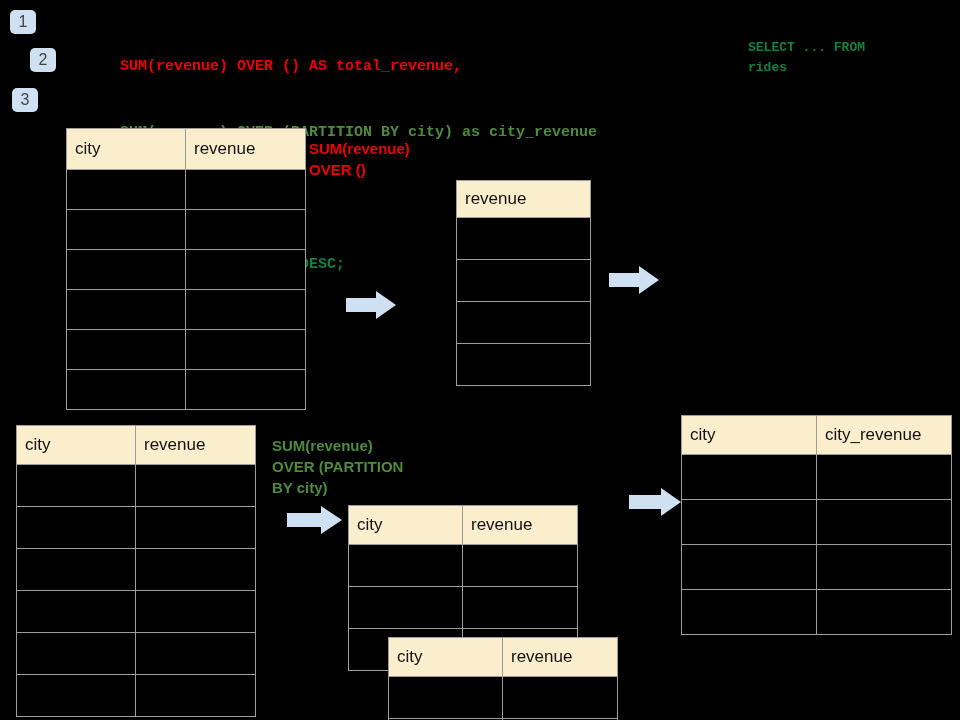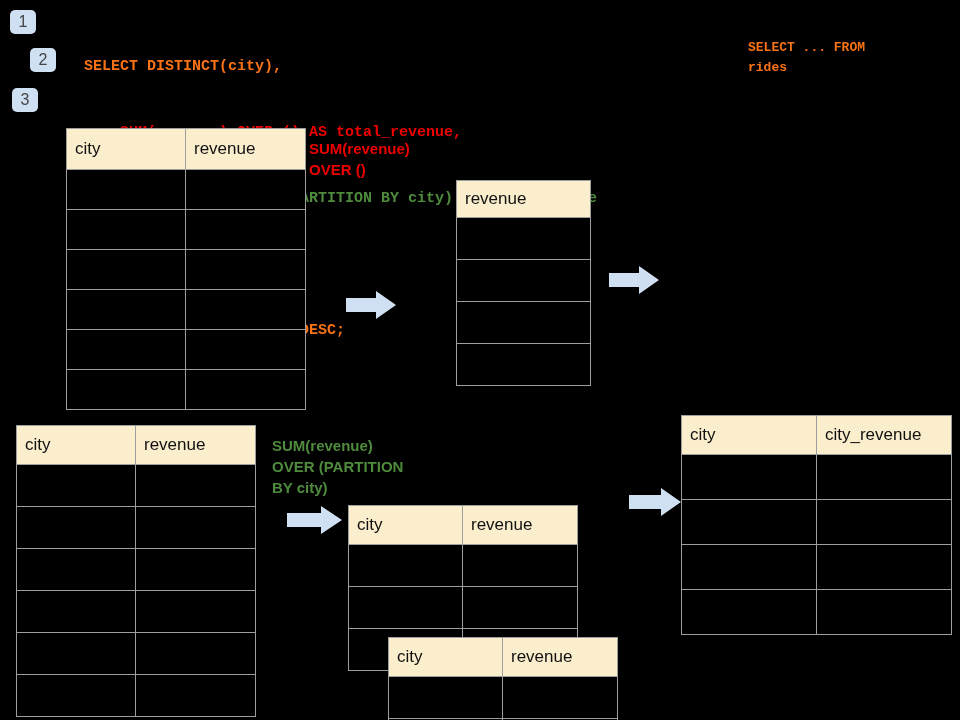--- a/index.html
+++ b/index.html
@@ -36,21 +36,21 @@
   .sql {
     position: absolute;
     font-family: "Liberation Mono", monospace;
     font-weight: bold;
     font-size: 15px;
     line-height: 22px;
     white-space: pre;
   }
   .sql-line { white-space: pre; }
 
-  .c-purple { color: #f97316; }
+  .c-purple { color: #15803d; }
   .c-red    { color: #ee0000; }
   .c-green  { color: #4e8b3c; }
 
   
   .annot {
     position: absolute;
     font-family: Liberation Sans, sans-serif;
     font-weight: bold;
     font-size: 15px;
     line-height: 21px;
@@ -105,21 +105,20 @@
     <span>1</span>
   </div>
   <div class="badge" style="left:30px; top:48px;">
     <span>2</span>
   </div>
   <div class="badge" style="left:12px; top:88px;">
     <span>3</span>
   </div>
 
   <div class="sql" style="left:84px; top:12px;">
-    <div class="sql-line c-purple">SELECT DISTINCT(city),</div>
     <div class="sql-line c-red">    SUM(revenue) OVER () AS total_revenue,</div>
     <div class="sql-line c-green">    SUM(revenue) OVER (PARTITION BY city) as city_revenue</div>
     <div class="sql-line c-purple">  FROM rides</div>
     <div class="sql-line c-purple">  ORDER by city_revenue DESC;</div>
   </div>
 
   <div class="annot-sm c-purple" style="left:748px; top:38px;">SELECT ... FROM
 rides</div>
 
   <div class="annot c-red" style="left:309px; top:138px;">SUM(revenue)

